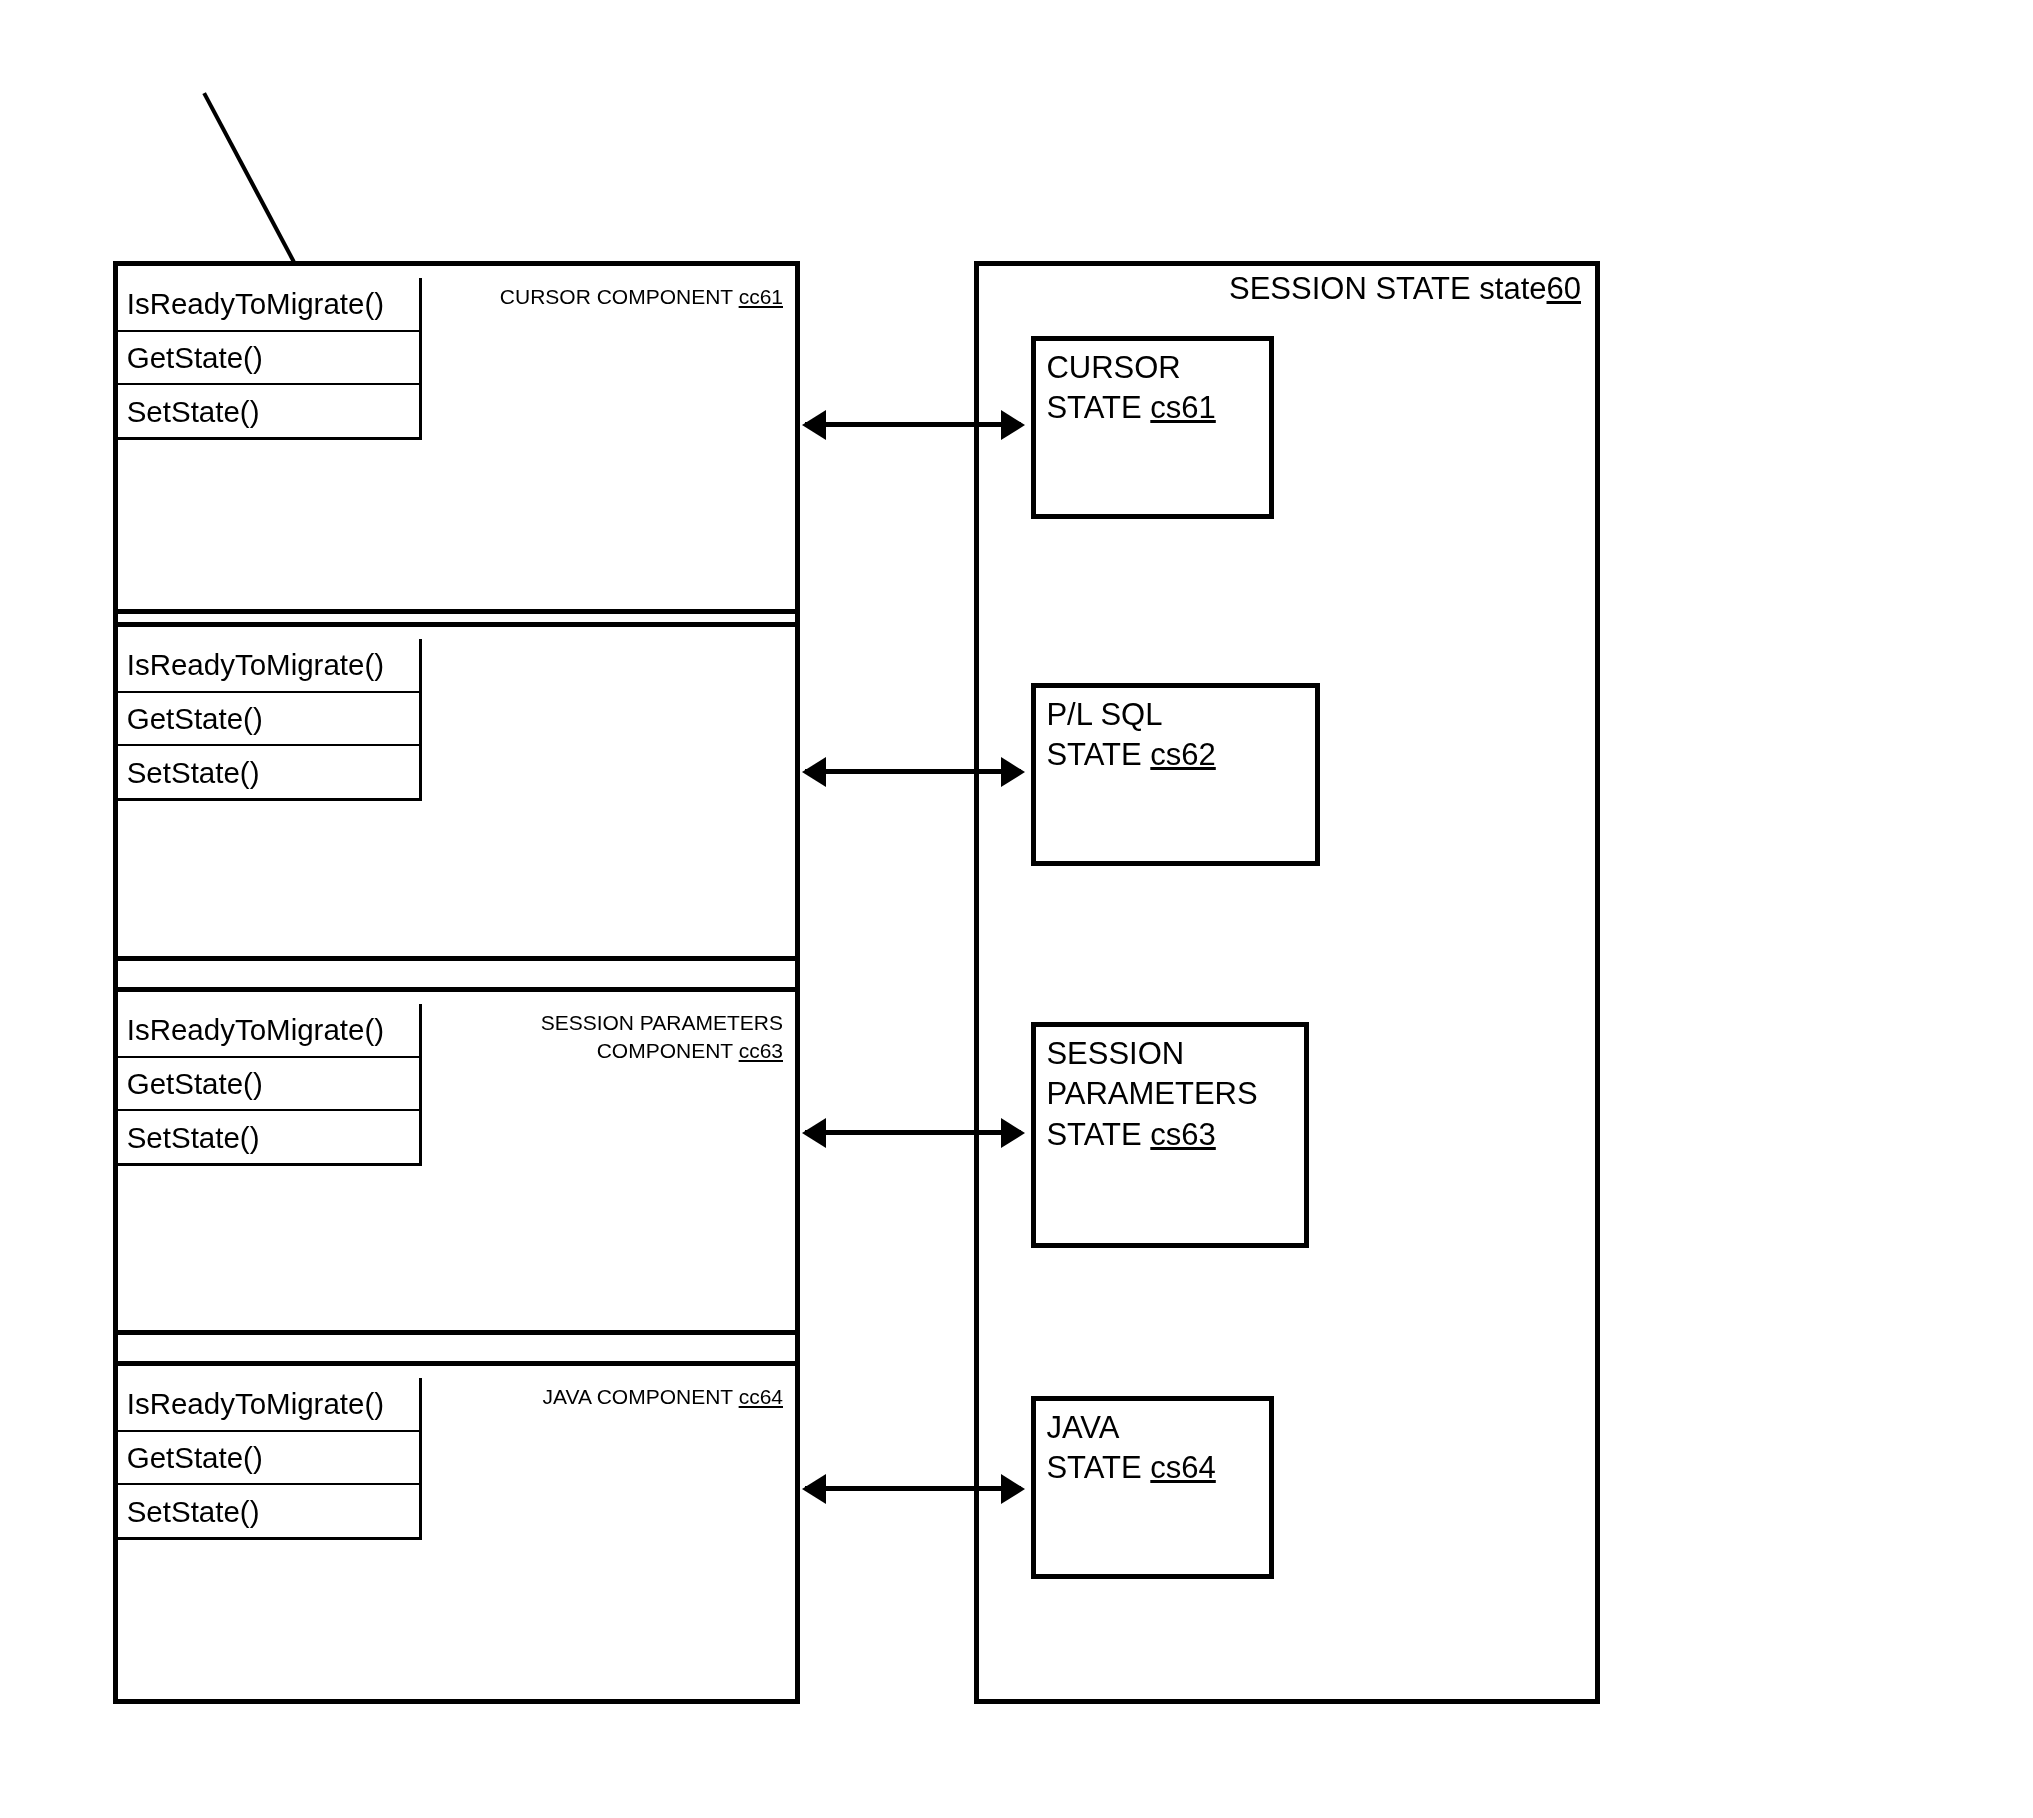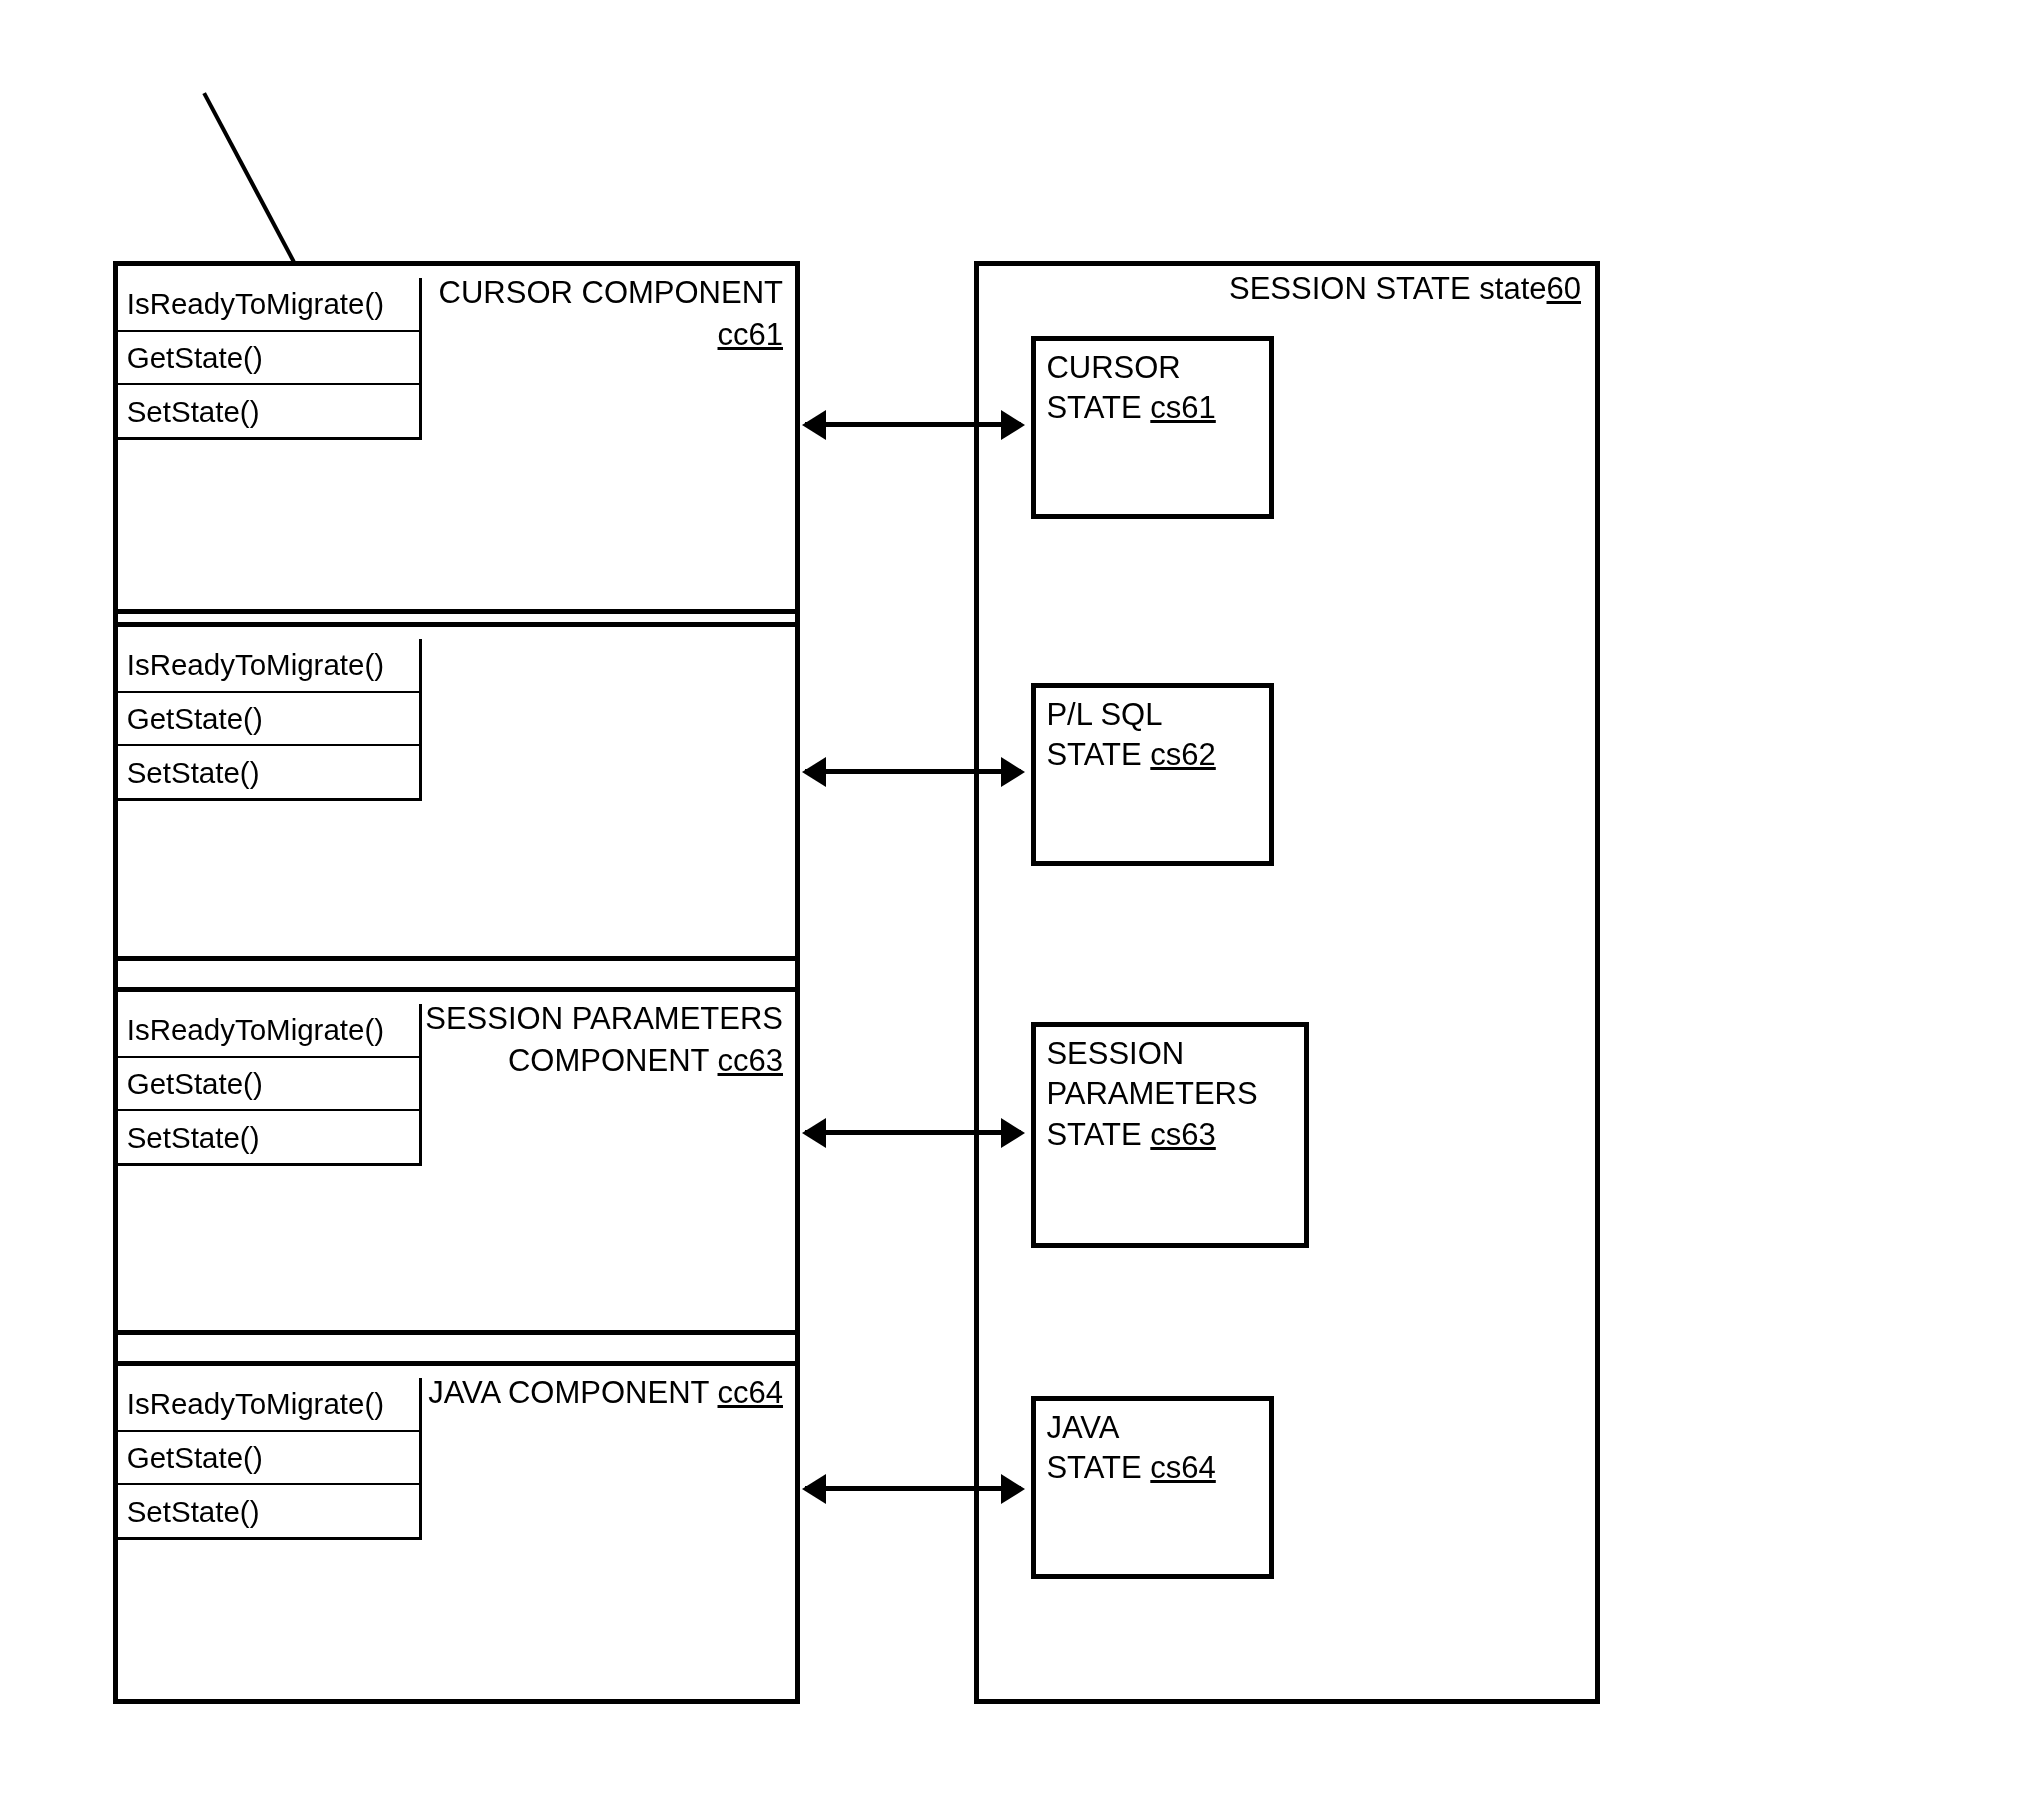--- a/index.html
+++ b/index.html
@@ -56,23 +56,23 @@
     padding: 5.2px 8.7px;
     font-size: 29.5px;
     line-height: 1.4;
   }
   .method-row:last-child {
     border-bottom: none;
   }
   .comp-label {
     position: absolute;
     right: 12px;
-    top: 6px;
+    top: 17px;
     text-align: right;
-    font-size: 31px;
+    font-size: 21px;
     line-height: 1.35;
     max-width: 365px;
   }
   .session-title {
     position: absolute;
     right: 14px;
     top: 5.2px;
     font-size: 31px;
   }
   .state-box {
@@ -167,21 +167,21 @@
   <div class="big-box" style="left:939px; top:226px; width:626px; height:1443px;">
     <div class="session-title">
       <span>SESSION  STATE state</span><span class="u">60</span>
     </div>
 
     <div class="state-box" style="left:52px; top:70px; width:243px; height:183px;">
       <span>CURSOR</span><br>
       <span>STATE </span><span class="u">cs61</span>
     </div>
 
-    <div class="state-box" style="left:52px; top:417px; width:243px; height:183px;">
+    <div class="state-box" style="left:52px; top:417px; width:289px; height:183px;">
       <span>P/L SQL</span><br>
       <span>STATE </span><span class="u">cs62</span>
     </div>
 
     <div class="state-box" style="left:52px; top:756px; width:278px; height:226px;">
       <span>SESSION</span><br>
       <span>PARAMETERS</span><br>
       <span>STATE </span><span class="u">cs63</span>
     </div>
 

